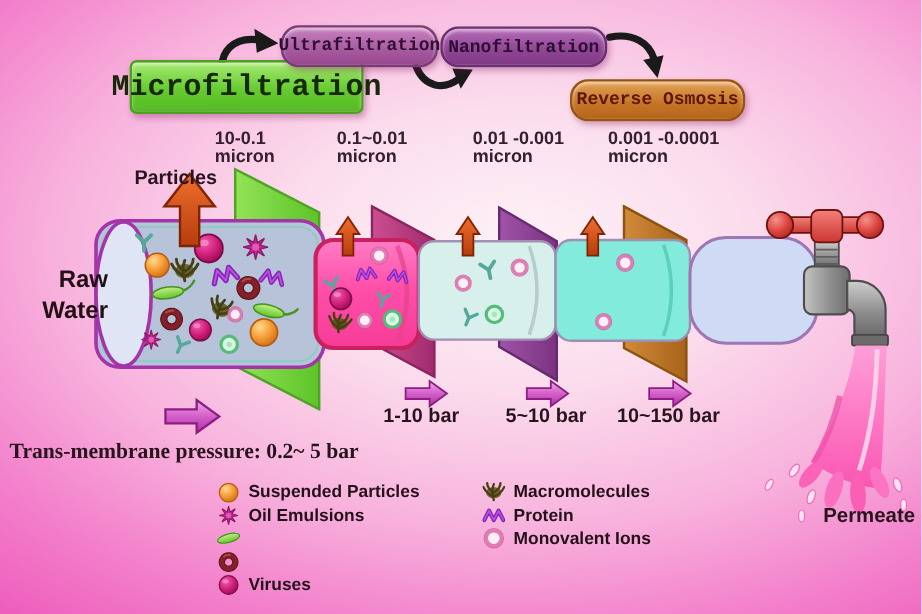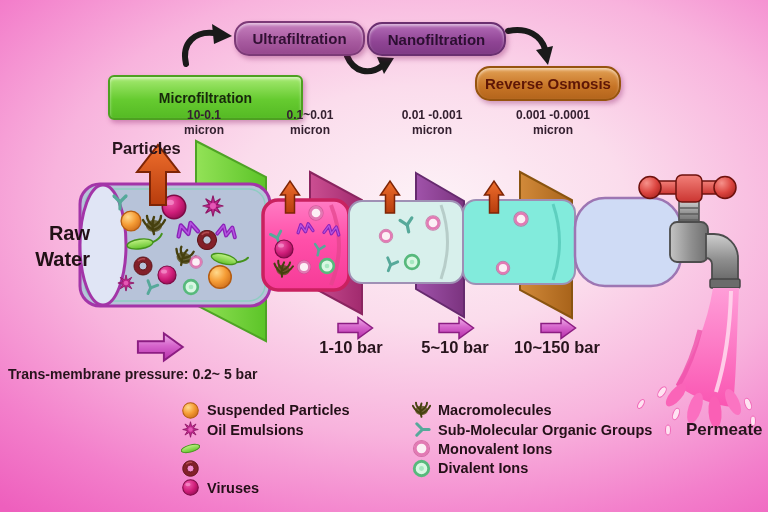--- a/index.html
+++ b/index.html
@@ -2,40 +2,40 @@
 <html><head>
 <meta charset="utf-8">
 <style>
   html,body{margin:0;padding:0;}
   .canvas{position:relative;width:768px;height:512px;overflow:hidden;
     font-family:"Liberation Sans",sans-serif;
     background:radial-gradient(ellipse 85% 78% at 56% 40%, #fdf2f7 0%, #fbdcec 30%, #f8b3dd 58%, #f37fcb 82%, #ee5fbd 100%);}
   .art{position:absolute;left:0;top:0;width:768px;height:512px;}
   .stage-box{position:absolute;display:flex;align-items:center;justify-content:center;
     font-weight:bold;border-radius:15px;text-align:right;
-    box-shadow:inset 0 2px 3px rgba(255,255,255,.55), 2px 3px 5px rgba(130,20,95,.35);}
-  .box-micro{left:108px;top:75px;width:191px;height:41px;font-size:14px;color:#17280b;
+    box-shadow:inset 0 2px 3px rgba(255,255,255,.55), 2px 3px 5px rgba(130,20,95,.35);font-family:Liberation Mono, monospace;}
+  .box-micro{left:108px;top:50px;width:191px;height:41px;font-size:25px;color:#17280b;
     background:linear-gradient(#a6ea72,#66cb30 55%,#55ba24);border:2px solid #4da021;border-radius:6px;}
   .box-ultra{left:234px;top:21px;width:127px;height:31px;font-size:15px;color:#321034;
     background:linear-gradient(#c780bf,#a75a9f 60%,#96488e);border:2px solid #7c3a77;}
   .box-nano{left:367px;top:22px;width:135px;height:30px;font-size:15px;color:#2c0f31;
     background:linear-gradient(#b46cb8,#8f4494 60%,#7f3a85);border:2px solid #6a2f70;}
   .box-ro{left:475px;top:66px;width:142px;height:31px;font-size:15px;color:#5e1606;
     background:linear-gradient(#e3a155,#c67426 60%,#b4651c);border:2px solid #96540f;}
-  .micron{position:absolute;transform:translateX(-50%);text-align:center;
-    font-size:12px;font-weight:bold;color:#342030;line-height:15px;top:108px;white-space:nowrap;}
+  .micron{position:absolute;transform:translateX(-50%);text-align:left;
+    font-size:15px;font-weight:bold;color:#342030;line-height:15px;top:108px;white-space:nowrap;}
   .lbl{position:absolute;font-weight:bold;color:#27141c;white-space:nowrap;}
   .lbl-retentate{left:112px;top:139px;font-size:16.5px;}
   .lbl-rawwater{left:10px;top:220px;width:80px;text-align:right;font-size:20px;line-height:26px;color:#221016;}
   .lbl-permeate{left:686px;top:420px;font-size:17px;text-align:center;}
-  .lbl-trans{left:8px;top:366px;font-size:14px;}
+  .lbl-trans{left:8px;top:366px;font-size:18px;font-family:Liberation Serif, serif;}
   .lbl-bar{position:absolute;transform:translateX(-50%);top:338px;font-size:16.5px;}
   .legend-col{position:absolute;display:flex;flex-direction:column;gap:3px;}
   .legend-left{left:181px;top:402px;}
-  .legend-right{left:412px;top:402px;}
+  .legend-right{left:402px;top:402px;}
   .legend-row{display:flex;align-items:center;gap:7px;height:16.4px;}
   .legend-row svg{width:19px;height:19px;flex:0 0 19px;}
   .legend-row span{font-size:14.5px;font-weight:bold;color:#241018;white-space:nowrap;}
 </style>
 </head>
 <body>
 
 <div class="canvas">
 
 <svg class="art" viewBox="0 0 768 512" xmlns="http://www.w3.org/2000/svg" xmlns:xlink="http://www.w3.org/1999/xlink">
@@ -356,32 +356,26 @@
       </div>
 </div>
 <div class="legend-col legend-right">
   <div class="legend-row">
     <svg viewBox="-12 -12 24 24">
           <use href="#sym-macro" xlink:href="#sym-macro"></use>
         </svg>
     <span>Macromolecules</span>
       </div>
   <div class="legend-row">
-    <svg viewBox="-10 -10 20 20">
-          <use href="#sym-submol" xlink:href="#sym-submol" transform="rotate(-90)"></use>
-        </svg>
-    <span>Sub-Molecular Organic Groups</span>
+    <svg viewBox="-12 -9 24 18">
+          <use href="#sym-protein" xlink:href="#sym-protein"></use>
+        </svg>
+    <span>Protein</span>
       </div>
   <div class="legend-row">
     <svg viewBox="-10 -10 20 20">
           <use href="#sym-mono" xlink:href="#sym-mono"></use>
         </svg>
     <span>Monovalent Ions</span>
       </div>
-  <div class="legend-row">
-    <svg viewBox="-10 -10 20 20">
-          <use href="#sym-di" xlink:href="#sym-di"></use>
-        </svg>
-    <span>Divalent Ions</span>
-      </div>
 </div>
 
 </div>
 
 </body></html>

